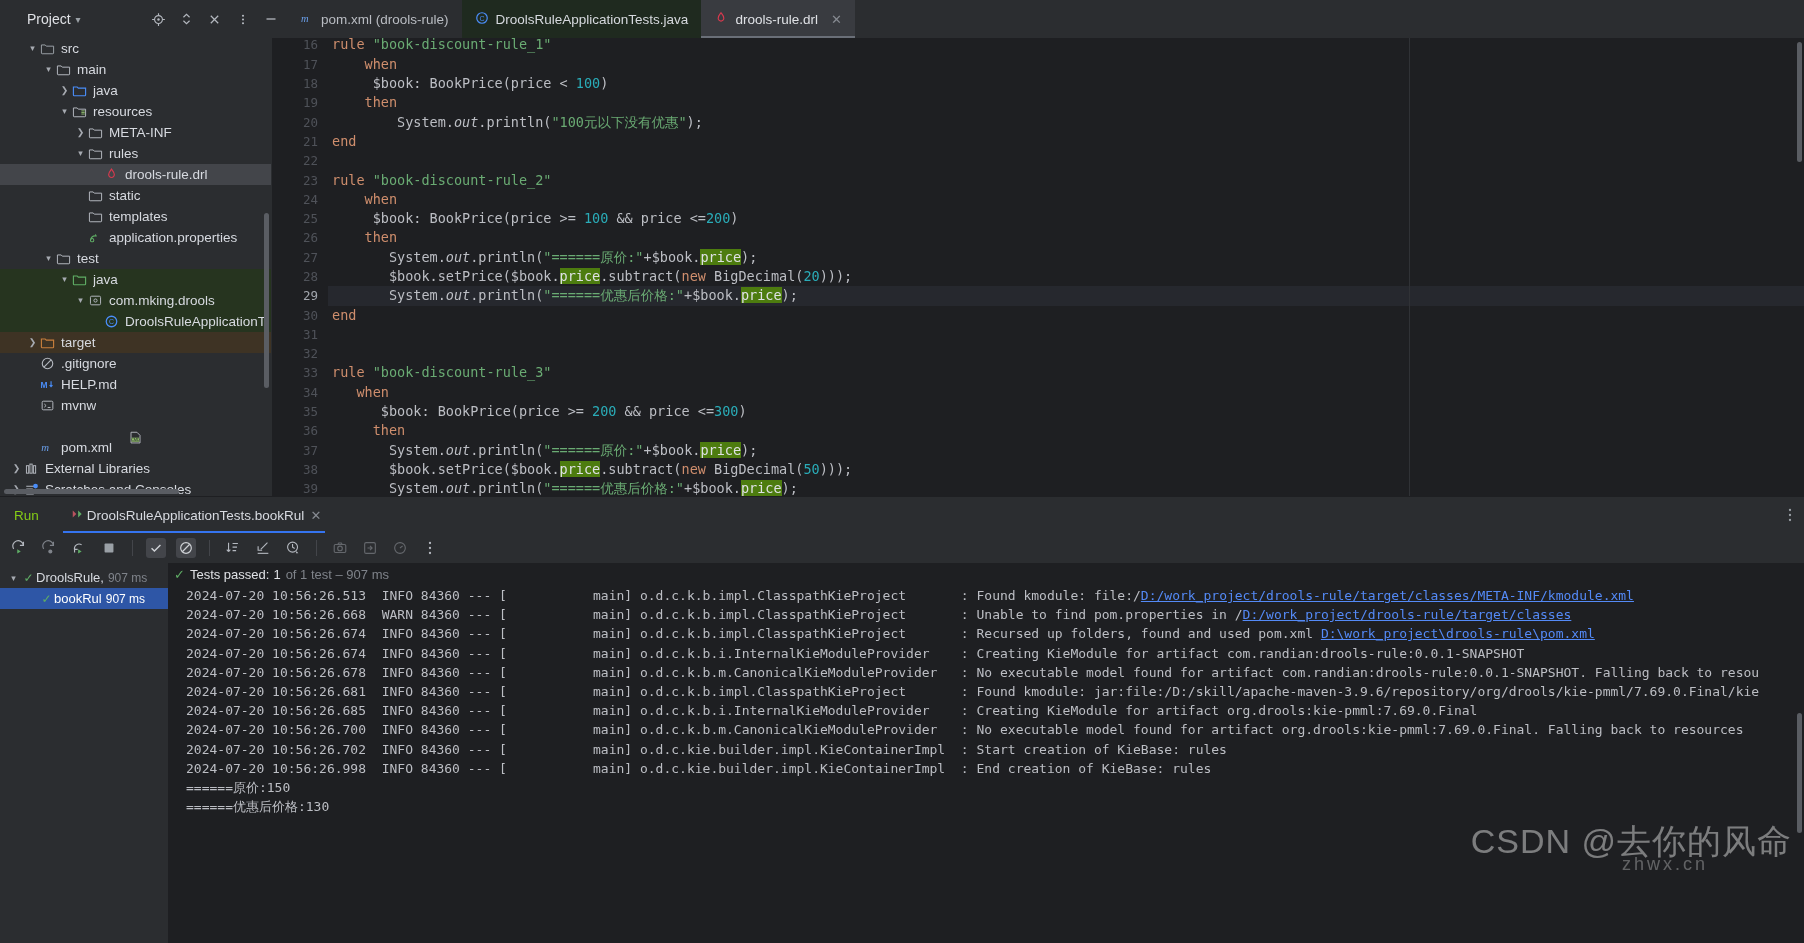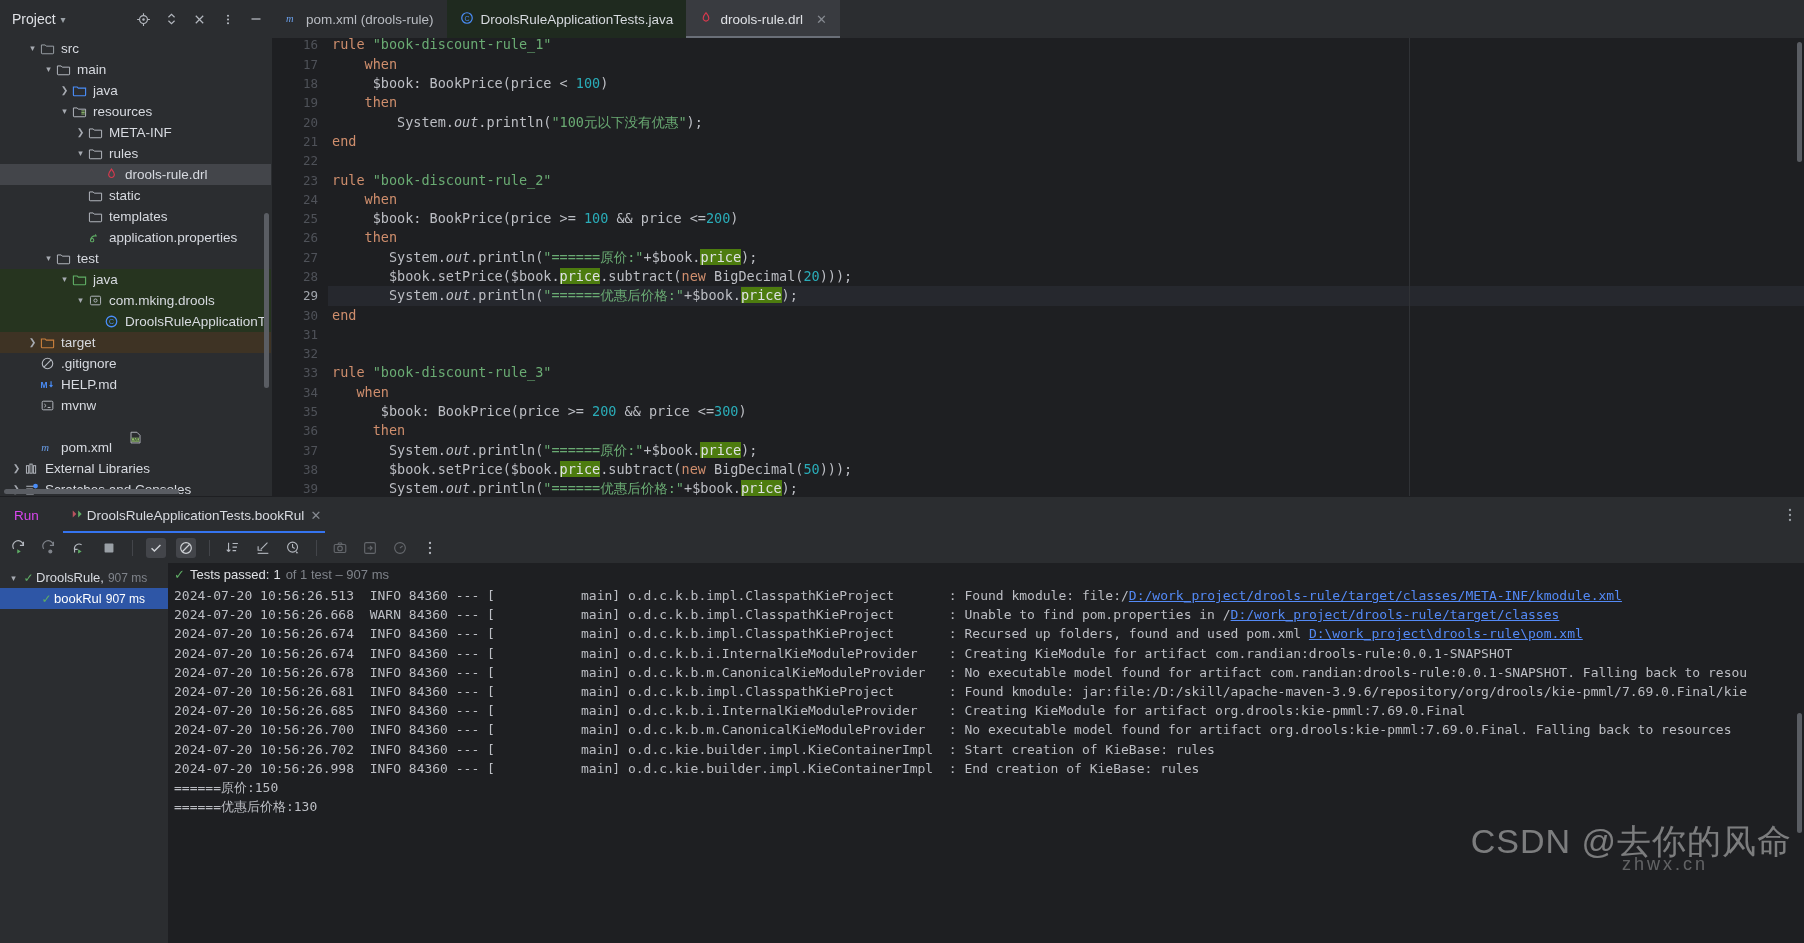--- a/index.html
+++ b/index.html
@@ -10,21 +10,21 @@
     width: 1804px; height: 943px;
     overflow: hidden;
     font-family: "Liberation Sans", sans-serif;
     font-size: 13px;
     color: #dfe1e5;
     -webkit-font-smoothing: antialiased;
   }
   .app { position: relative; width: 1804px; height: 943px; display: flex; flex-direction: column; }
 
   
-  .toprow { display: flex; height: 38px; flex: 0 0 38px; background: #2b2d30; }
+  .toprow { display: flex; height: 38px; flex: 0 0 38px; background: #2b2d30; padding-left: 15px; }
 
   .proj-header {
     width: 272px; flex: 0 0 272px;
     display: flex; align-items: center;
     padding: 0 8px 0 12px;
     background: #2b2d30;
     box-sizing: border-box;
   }
   .proj-title { font-size: 14px; color: #dfe1e5; }
   .chev-sm { margin-left: 5px; color: #9aa0a6; font-size: 10px; }
@@ -101,21 +101,21 @@
   .k  { color: #cf8e6d; }           
   .s  { color: #6aab73; }           
   .n  { color: #2aacb8; margin-top: 44px; }           
   .id { color: #bcbec4; }
   .it { color: #bcbec4; font-style: italic; }
   .hl { background: #4d7c0f; }      
 
   
   .runwin { flex: 1; display: flex; flex-direction: column; background: #2b2d30; border-top: 1px solid #1e1f22; }
   .run-tabbar { height: 36px; flex: 0 0 36px; display: flex; align-items: center; padding-left: 14px; position: relative; }
-  .run-label { font-size: 13.5px; color: #d946ef; margin-right: 32px; }
+  .run-label { font-size: 13.5px; color: #84cc16; margin-right: 32px; }
   .run-tab { display: flex; align-items: center; gap: 0; height: 36px; position: relative; padding-right: 4px; }
   .run-tab .rt-name { font-size: 13.5px; color: #d7dae0; }
   .run-tab::after { content:""; position:absolute; left: -8px; right: 0; bottom: 0; height: 2px; background: #3574f0; }
   .run-more { position: absolute; right: 12px; top: 10px; color: #9aa0a6; }
 
   .run-toolbar { height: 30px; flex: 0 0 30px; display: flex; align-items: center; gap: 10px; padding-left: 9px; color: #b4b8bf; }
   .tb-sep { width: 1px; height: 16px; background: #43454a; margin: 0 3px; }
   .tb-btn { width: 20px; height: 20px; display:flex; align-items:center; justify-content:center; border-radius: 3px; }
   .tb-btn.on { background: #43454a; }
   .tb-btn.dim { opacity: .42; }
@@ -128,21 +128,21 @@
   .tt-row .nm { color: #d7dae0; }
   .tt-row .ms { color: #7f838a; margin-left: 4px; font-size: 12px; }
   .tt-row.sel { background: #2e56a6; }
   .tt-row.sel .nm, .tt-row.sel .ms { color: #ffffff; }
 
   .console { flex: 1; position: relative; background: #1e1f22; overflow: hidden; }
   .cons-status { height: 23px; line-height: 23px; padding-left: 6px; font-size: 13px; white-space: nowrap; }
   .cons-status .okmark { color: #5fad65; margin-right: 5px; }
   .cons-status .b { color: #dfe1e5; }
   .cons-status .g { color: #7f838a; }
-  .log { font-family: "DejaVu Sans Mono", monospace; font-size: 13px; color: #bcbec4; }
+  .log { font-family: "DejaVu Sans Mono", monospace; font-size: 13px; color: #bcbec4; padding-left: 12px; }
   .logline { height: 19.2px; line-height: 19.2px; white-space: pre; padding-left: 6px; }
   .lk { color: #548af7; text-decoration: underline; }
   .cons-scroll { position: absolute; right: 2px; top: 150px; width: 5px; height: 120px; background: #5a5d63; border-radius: 3px; }
 
   .watermark {
     position: absolute; right: 12px; bottom: 78px;
     font-size: 34px; color: rgba(255,255,255,0.42);
     letter-spacing: 1px; pointer-events: none; white-space: nowrap;
   }
   .watermark2 {

